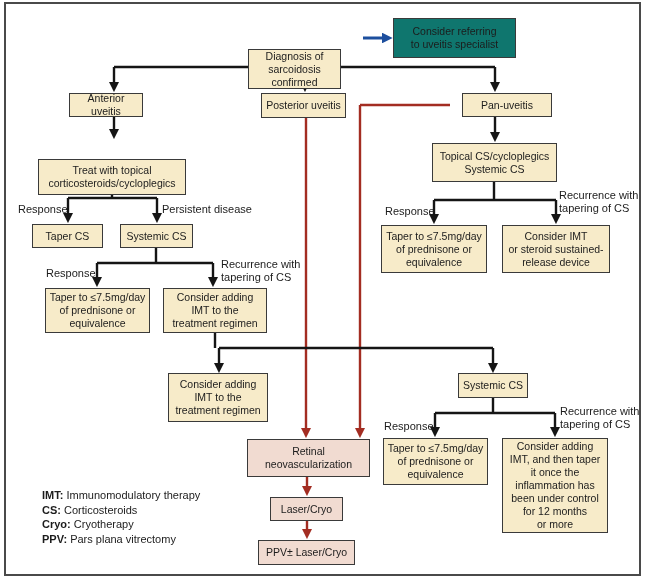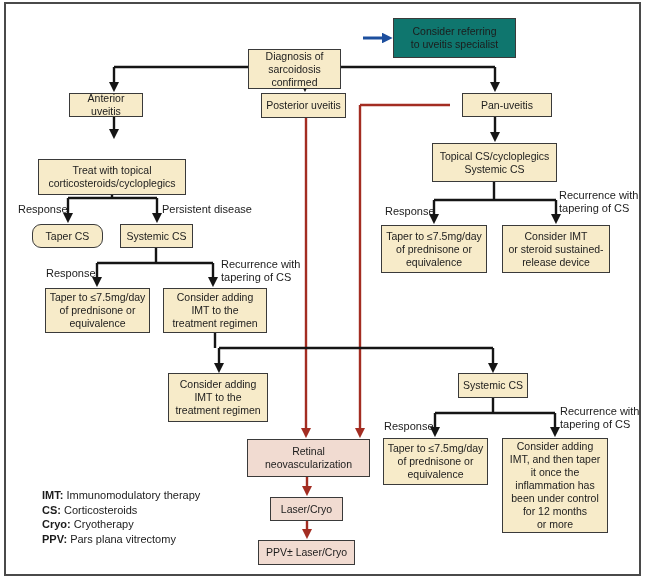--- a/index.html
+++ b/index.html
@@ -86,21 +86,21 @@
 sarcoidosis confirmed</div>
   <div class="node blue" style="left:393px;top:18px;width:123px;height:40px;">Consider referring
 to uveitis specialist</div>
   <div class="node tan" style="left:69px;top:93px;width:74px;height:24px;">Anterior uveitis</div>
   <div class="node tan" style="left:261px;top:93px;width:85px;height:25px;">Posterior uveitis</div>
   <div class="node tan" style="left:450px;top:93px;width:90px;height:24px;margin-left:12px;">Pan-uveitis</div>
   <div class="node tan" style="left:38px;top:140px;width:148px;height:36px;margin-top:19px;">Treat with topical
 corticosteroids/cycloplegics</div>
   <div class="node tan" style="left:432px;top:143px;width:125px;height:39px;">Topical CS/cycloplegics
 Systemic CS</div>
-  <div class="node tan" style="left:32px;top:224px;width:71px;height:24px;border-radius:9px;">Taper CS</div>
+  <div class="node tan" style="left:32px;top:224px;width:71px;height:24px;">Taper CS</div>
   <div class="node tan" style="left:120px;top:224px;width:73px;height:24px;">Systemic CS</div>
   <div class="node tan" style="left:45px;top:288px;width:105px;height:45px;">Taper to ≤7.5mg/day
 of prednisone or
 equivalence</div>
   <div class="node tan" style="left:163px;top:288px;width:104px;height:45px;">Consider adding
 IMT to the
 treatment regimen</div>
   <div class="node tan" style="left:381px;top:225px;width:106px;height:48px;">Taper to ≤7.5mg/day
 of prednisone or
 equivalence</div>

